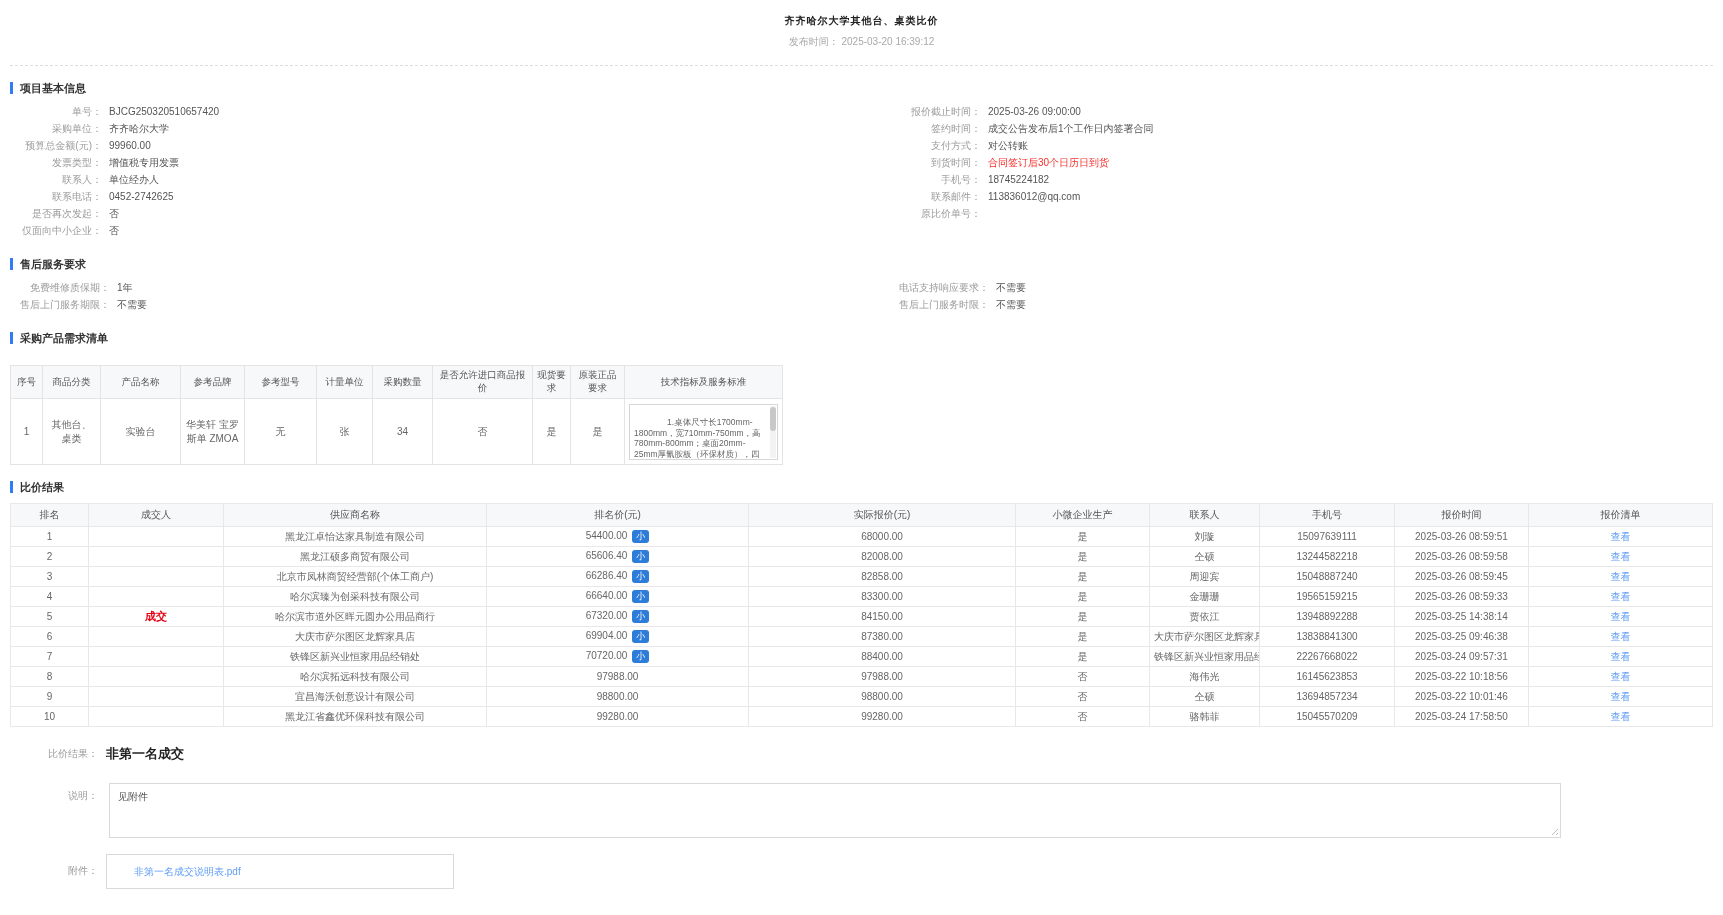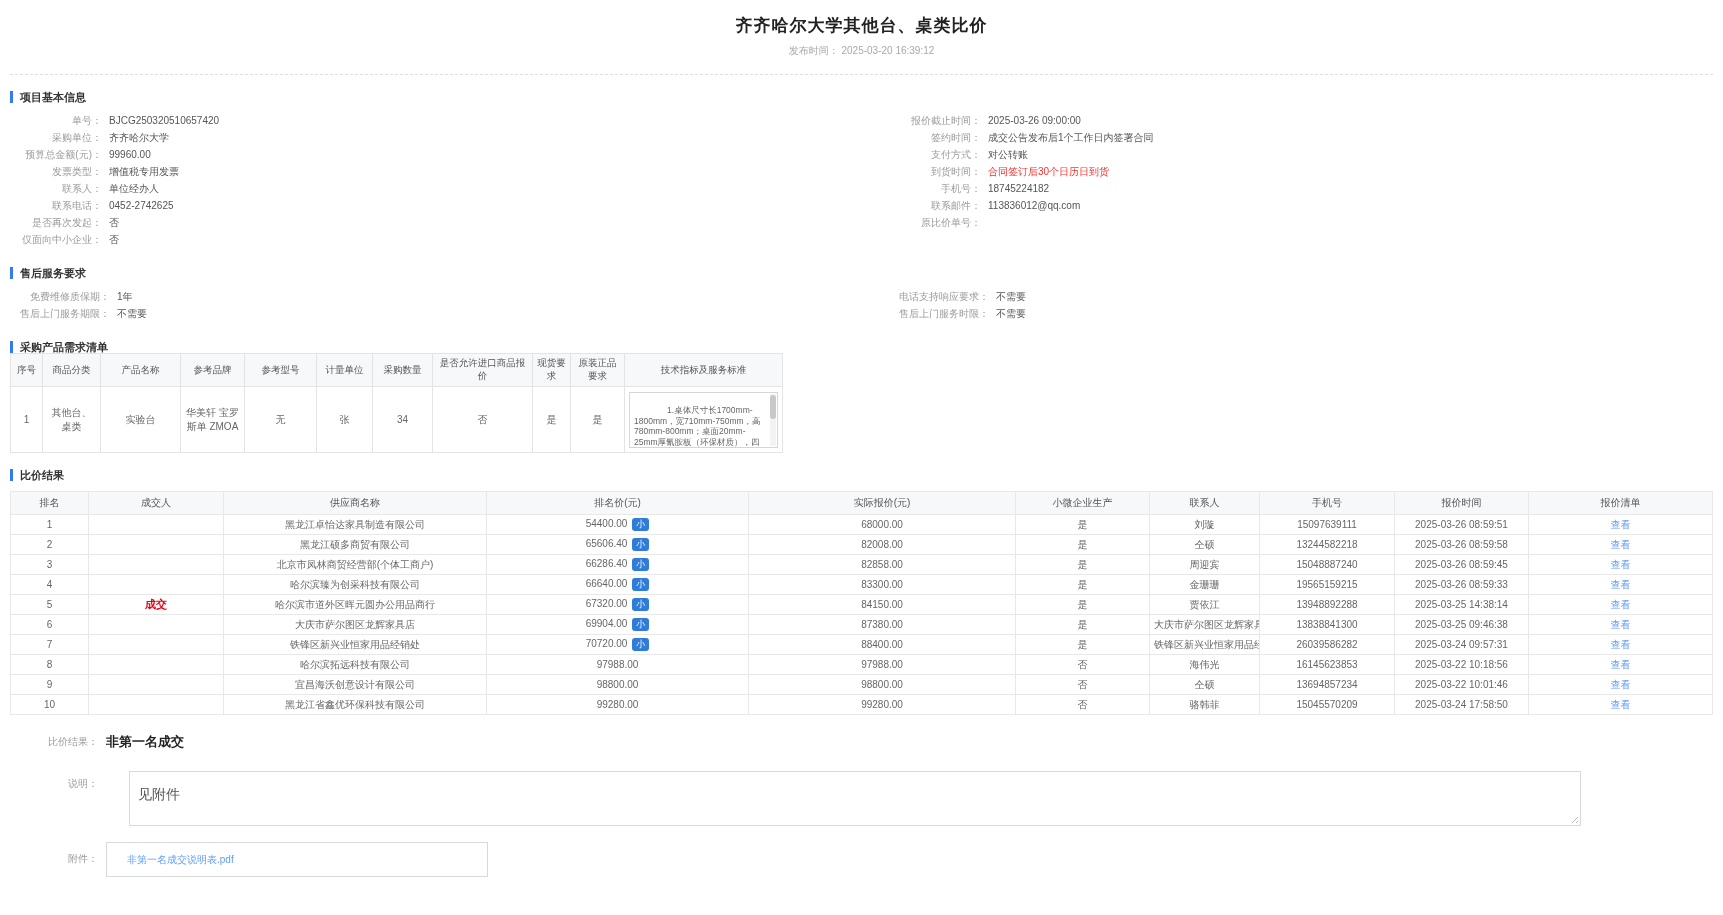--- a/index.html
+++ b/index.html
@@ -1,37 +1,37 @@
 <!DOCTYPE html>
 <html><head>
 <meta charset="utf-8">
 <style>
   * { box-sizing: border-box; }
   html,body { margin:0; padding:0; background:#fff; }
   body { width:1723px; font-family:"Liberation Sans","DejaVu Sans",sans-serif; color:#555; }
   .page { padding:6px 10px 4px 10px; }
 
-  .page-title { text-align:center; font-size:17px; font-weight:bold; color:#222; margin-top:8px; letter-spacing:1px; }
+  .page-title { text-align:center; font-size:10px; font-weight:bold; color:#222; margin-top:8px; letter-spacing:1px; }
   .page-sub { text-align:center; font-size:10px; color:#a9a9a9; margin-top:7px; }
   .dash-divider { border:none; border-top:1px dashed #ddd; margin:16px 0 6px 0; }
 
   .sec { margin-top:16px; }
   .sec-title { font-size:11px; font-weight:bold; color:#333; border-left:3px solid #2f7cf6; padding-left:7px; line-height:12px; }
 
   .info-cols { display:flex; margin-top:12px;gap:24px; }
   .info-col-l { width:855px; }
   .info-col-r { flex:1; }
   .info-row { display:flex; font-size:10px; line-height:12px; margin-bottom:5px; }
   .info-lbl { width:92px; text-align:right; color:#9b9b9b; flex-shrink:0; }
   .info-val { margin-left:7px; color:#555; max-width:700px; }
   .red-text { color:#f5312d; }
 
   table { border-collapse:collapse; font-size:10px; color:#666; }
   th { font-weight:normal; background:#f7f8fa; color:#555; }
-  .ptable { margin-top:0;border-radius:6px; }
+  .ptable { margin-top:21px;border-radius:6px; }
   .ptable th, .ptable td { border:1px solid #e4e4e4; text-align:center; padding:3px 4px; }
   .ptable th { height:20px; font-size:9.5px; }
   .ptable td { height:66px; }
   .tech-cell { width:158px; padding:3px; }
   .tech-box { position:relative; height:56px; border:1px solid #d6d6d6; text-align:left; font-size:8.5px; line-height:10.5px; color:#666; padding:2px 12px 2px 4px; overflow:hidden; white-space:pre-wrap; }
   .tech-scrollbar { position:absolute; right:1px; top:1px; bottom:1px; width:6px; background:#f3f3f3; }
   .tech-thumb { position:absolute; right:0; top:1px; width:6px; height:24px; background:#c8c8c8; border-radius:3px; }
 
   .ctable { width:100%; margin-top:10px; table-layout:fixed; }
   .ctable th, .ctable td { border:1px solid #e8e8e8; text-align:center; padding:0 4px; overflow:hidden; white-space:nowrap; }
@@ -39,24 +39,24 @@
   .ctable td { height:20px; }
   .mini-badge { display:inline-block; background:#2e7cd9; color:#fff; font-size:9px; line-height:13px; border-radius:3px; padding:0 4px; margin-left:5px; vertical-align:middle; }
   .link { color:#5f9df5; cursor:pointer; text-decoration:none; }
   .winner-cell { color:#e60012; font-weight:bold; font-size:11px; }
 
   .form-row { display:flex; font-size:10px; }
   .form-lbl { width:88px; text-align:right; color:#9b9b9b; flex-shrink:0; }
   .result-row { margin-top:18px; align-items:center; }
   .result-val { margin-left:8px; font-size:13px; font-weight:bold; color:#222; }
   .note-row { margin-top:20px;gap:7px; }
-  .note-box { position:relative; margin-left:24px; width:1452px; height:55px; border:1px solid #d9d9d9; font-size:14px; color:#555; padding:14px 8px; }
+  .note-box { position:relative; margin-left:4px; width:1452px; height:55px; border:1px solid #d9d9d9; font-size:10px; color:#555; padding:6px 8px; }
   .grip { position:absolute; right:2px; bottom:2px; width:9px; height:9px; background:repeating-linear-gradient(135deg, transparent 0 2px, #bfbfbf 2px 3px); clip-path:polygon(100% 0, 100% 100%, 0 100%); }
   .attach-row { margin-top:16px; }
-  .attach-box { margin-left:8px; width:382px; height:35px; border:1px solid #d9d9d9; display:flex; align-items:center; padding-left:20px; font-size:10px; }
+  .attach-box { margin-left:8px; width:348px; height:35px; border:1px solid #d9d9d9; display:flex; align-items:center; padding-left:27px; font-size:10px; }
 </style>
 </head>
 <body>
 
 <div class="page">
 
   <div class="page-title">齐齐哈尔大学其他台、桌类比价</div>
   <div class="page-sub">发布时间：  2025-03-20 16:39:12</div>
   <hr class="dash-divider">
 
@@ -289,21 +289,21 @@
           <td><a class="link">查看</a></td>
         </tr>
         <tr>
           <td>7</td>
           <td class="winner-cell"></td>
           <td>铁锋区新兴业恒家用品经销处</td>
           <td><span>70720.00</span><span class="mini-badge hide-if-empty">小</span></td>
           <td>88400.00</td>
           <td>是</td>
           <td>铁锋区新兴业恒家用品经销处</td>
-          <td>26039586282</td>
+          <td>22267668022</td>
           <td>2025-03-24 09:57:31</td>
           <td><a class="link">查看</a></td>
         </tr>
         <tr>
           <td>8</td>
           <td class="winner-cell"></td>
           <td>哈尔滨拓远科技有限公司</td>
           <td><span>97988.00</span></td>
           <td>97988.00</td>
           <td>否</td>

